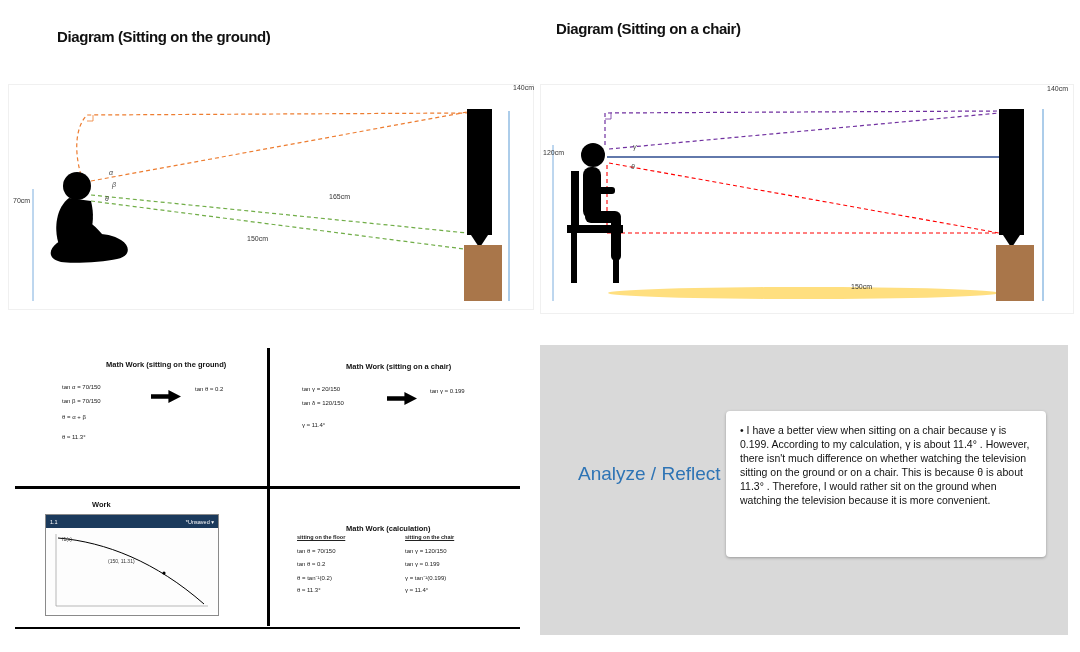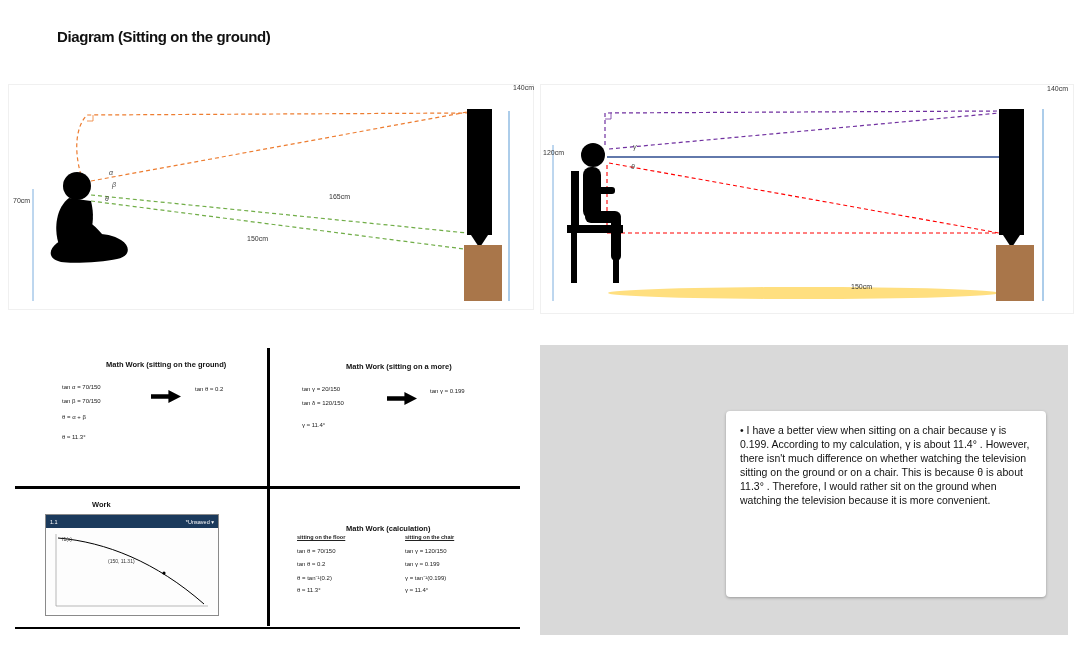--- a/index.html
+++ b/index.html
@@ -22,30 +22,31 @@
      clip-path:polygon(0 32%,58% 32%,58% 0,100% 50%,58% 100%,58% 68%,0 68%);}
   
   .calc{position:absolute;left:30px;top:166px;width:172px;height:100px;border:1px solid #8a8a8a;background:#fff;}
   .calc-header{height:13px;background:#1b3a5c;color:#fff;display:flex;align-items:center;
      justify-content:space-between;font-size:5.5px;padding:0 4px;}
   .calc-body{position:relative;height:85px;background:#fdfdfd;}
   .calc-label{position:absolute;font-size:5px;color:#333;white-space:nowrap;}
   
   .analyze-panel{position:absolute;left:540px;top:345px;width:528px;height:290px;background:#d9d9d9;}
   .analyze-heading{position:absolute;left:38px;top:118px;font-size:19px;color:#2e74b5;white-space:nowrap;}
-  .card{position:absolute;left:186px;top:66px;width:320px;height:186px;background:#ffffff;
+  .card{position:absolute;left:186px;top:66px;width:320px;height:146px;background:#ffffff;
         border-radius:4px;box-shadow:0 1px 3px rgba(0,0,0,0.3);}
   .card-body{padding:12px 14px;font-size:10.5px;line-height:1.34;color:#111;}
 </style>
 </head>
 <body>
 
 <div class="stage">
 
   <span class="abs title" style="left:57px;top:28px;">Diagram (Sitting on the ground)</span>
+  <span class="abs title" style="left:556px;top:20px;">Diagram (Sitting on a chair)</span>
 
   <div class="diagram" style="left:8px;top:84px;width:524px;height:224px;">
     <svg width="524" height="224" viewBox="0 0 524 224">
 
       <g>
         <rect x="458" y="24" width="25" height="126" fill="#000"></rect>
         <polygon points="462,150 479,150 470.5,163" fill="#000"></polygon>
       </g>
       <rect x="455" y="160" width="38" height="56" fill="#a9764a"></rect>
 
@@ -141,21 +142,21 @@
     <div class="bline"></div>
 
     <span class="qtitle" style="left:47px;top:12px;">Math Work (sitting on the ground)</span>
     <span class="mline" style="left:47px;top:36px;">tan α = 70/150</span>
     <span class="mline" style="left:47px;top:50px;">tan β = 70/150</span>
     <span class="mline" style="left:47px;top:66px;">θ = α + β</span>
     <div class="big-arrow" style="left:136px;top:42px;"></div>
     <span class="mline" style="left:180px;top:38px;">tan θ ≈ 0.2</span>
     <span class="mline" style="left:47px;top:86px;">θ ≈ 11.3°</span>
 
-    <span class="qtitle" style="left:287px;top:14px;">Math Work (sitting on a more)</span>
+    <span class="qtitle" style="left:287px;top:14px;">Math Work (sitting on a chair)</span>
     <span class="mline" style="left:287px;top:38px;">tan γ = 20/150</span>
     <span class="mline" style="left:287px;top:52px;">tan δ = 120/150</span>
     <div class="big-arrow" style="left:372px;top:44px;"></div>
     <span class="mline" style="left:415px;top:40px;">tan γ ≈ 0.199</span>
     <span class="mline" style="left:287px;top:74px;">γ ≈ 11.4°</span>
 
     <span class="qtitle" style="left:33px;top:152px;">Work</span>
     <div class="calc">
       <div class="calc-header">
         <span>1.1</span>
@@ -179,18 +180,19 @@
     <span class="mline" style="left:282px;top:213px;">tan θ ≈ 0.2</span>
     <span class="mline" style="left:282px;top:226px;">θ = tan⁻¹(0.2)</span>
     <span class="mline" style="left:282px;top:239px;">θ ≈ 11.3°</span>
     <span class="mline" style="left:390px;top:200px;">tan γ = 120/150</span>
     <span class="mline" style="left:390px;top:213px;">tan γ ≈ 0.199</span>
     <span class="mline" style="left:390px;top:226px;">γ = tan⁻¹(0.199)</span>
     <span class="mline" style="left:390px;top:239px;">γ ≈ 11.4°</span>
   </div>
 
   <div class="analyze-panel">
+    <span class="analyze-heading">Analyze /  Reflect</span>
     <div class="card">
       <div class="card-body">• I have a better view when sitting on a chair because γ is 0.199.  According to my calculation, γ is about 11.4° .  However, there isn't much difference on whether watching the television sitting on the ground or on a chair. This is because θ is about 11.3° . Therefore, I  would rather sit on the ground when watching the television  because it is more convenient.</div>
     </div>
   </div>
 
 </div>
 
 </body></html>

